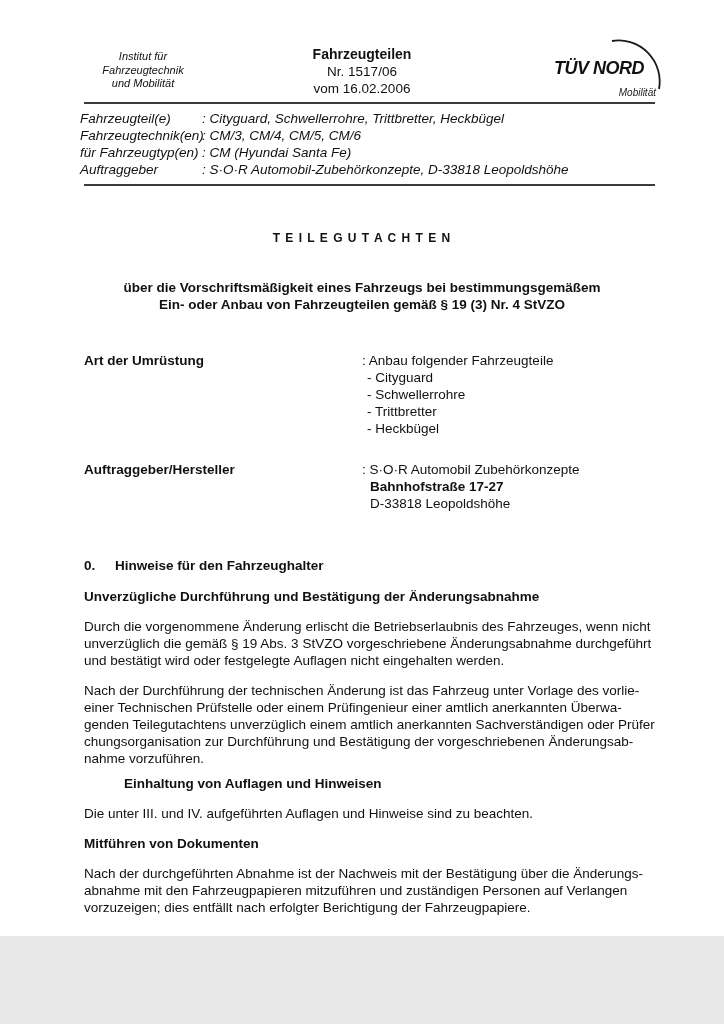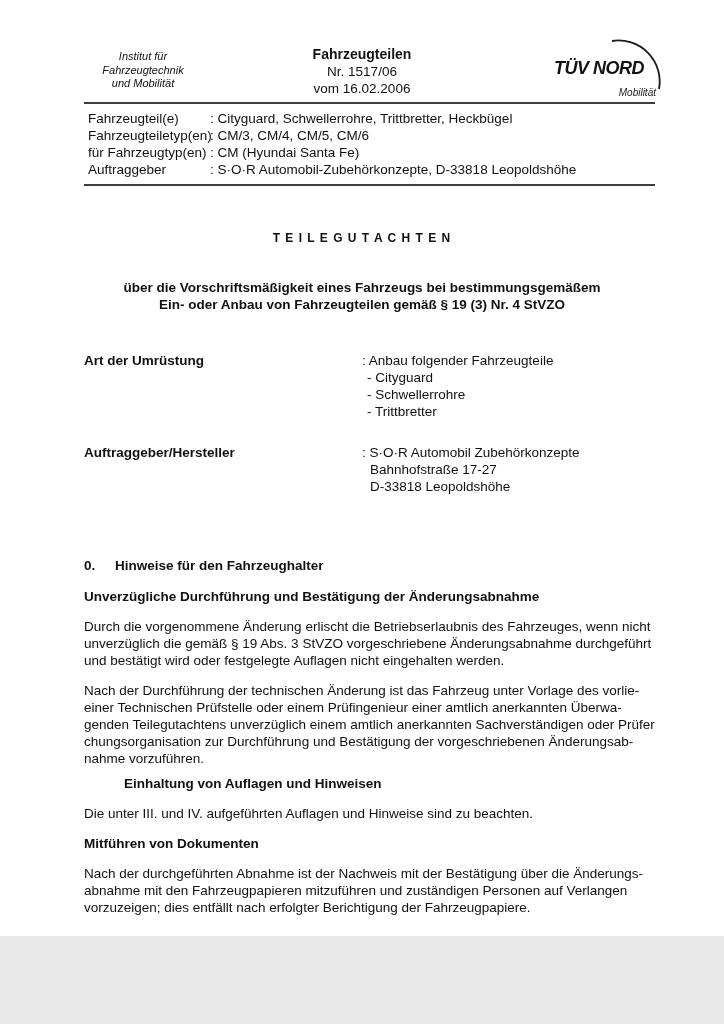--- a/index.html
+++ b/index.html
@@ -34,21 +34,21 @@
   }
   .logo .division {
     position:absolute; right:12px; top:48px;
     font-style:italic; font-size:10px; color:#222;
   }
 
   .rule  { left:84px; width:571px; height:2px; background:#3c3c3c; }
   .rule.thin { height:1px; background:#4a4a4a; }
 
   
-  .info { left:88px; top:110px; width:580px; }
+  .info { left:80px; top:110px; width:580px;font-style:italic; }
   .info-row { display:flex; }
   .info-label { width:122px; flex:none; }
 
   
   .main-title {
     left:0; right:0; top:230px; text-align:center;
     font-weight:bold; font-size:12px; letter-spacing:1px;
   }
   .subtitle {
     left:0; right:0; top:279px; text-align:center;
@@ -103,21 +103,21 @@
   </div>
 
   <div class="abs rule" style="top:102px;"></div>
 
   <div class="abs info">
     <div class="info-row">
       <div class="info-label">Fahrzeugteil(e)</div>
       <div>: Cityguard, Schwellerrohre, Trittbretter, Heckbügel</div>
     </div>
     <div class="info-row">
-      <div class="info-label">Fahrzeugteiletyp(en)</div>
+      <div class="info-label">Fahrzeugtechnik(en)</div>
       <div>: CM/3, CM/4, CM/5, CM/6</div>
     </div>
     <div class="info-row">
       <div class="info-label">für Fahrzeugtyp(en)</div>
       <div>: CM (Hyundai Santa Fe)</div>
     </div>
     <div class="info-row">
       <div class="info-label">Auftraggeber</div>
       <div>: S·O·R Automobil-Zubehörkonzepte, D-33818 Leopoldshöhe</div>
     </div>
@@ -132,26 +132,27 @@
   </div>
 
   <div class="abs details">
     <div class="kv-row">
       <div class="kv-label">Art der Umrüstung</div>
       <div>: Anbau folgender Fahrzeugteile</div>
     </div>
     <div class="indented">- Cityguard</div>
     <div class="indented">- Schwellerrohre</div>
     <div class="indented">- Trittbretter</div>
+    <div class="indented">- Heckbügel</div>
 
     <div class="kv-row mt24">
       <div class="kv-label">Auftraggeber/Hersteller</div>
       <div>: S·O·R Automobil Zubehörkonzepte</div>
     </div>
-    <div class="indented" style="padding-left:286px;">Bahnhofstraße 17-27</div>
+    <div class="indented" style="padding-left:286px;font-weight:bold;">Bahnhofstraße 17-27</div>
     <div class="indented" style="padding-left:286px;">D-33818 Leopoldshöhe</div>
   </div>
 
   <div class="abs section0">
     <div class="sec-head">
       <div class="sec-num">0.</div>
       <div>Hinweise für den Fahrzeughalter</div>
     </div>
 
     <div class="bold-head mt14">Unverzügliche Durchführung und Bestätigung der Änderungsabnahme</div>

